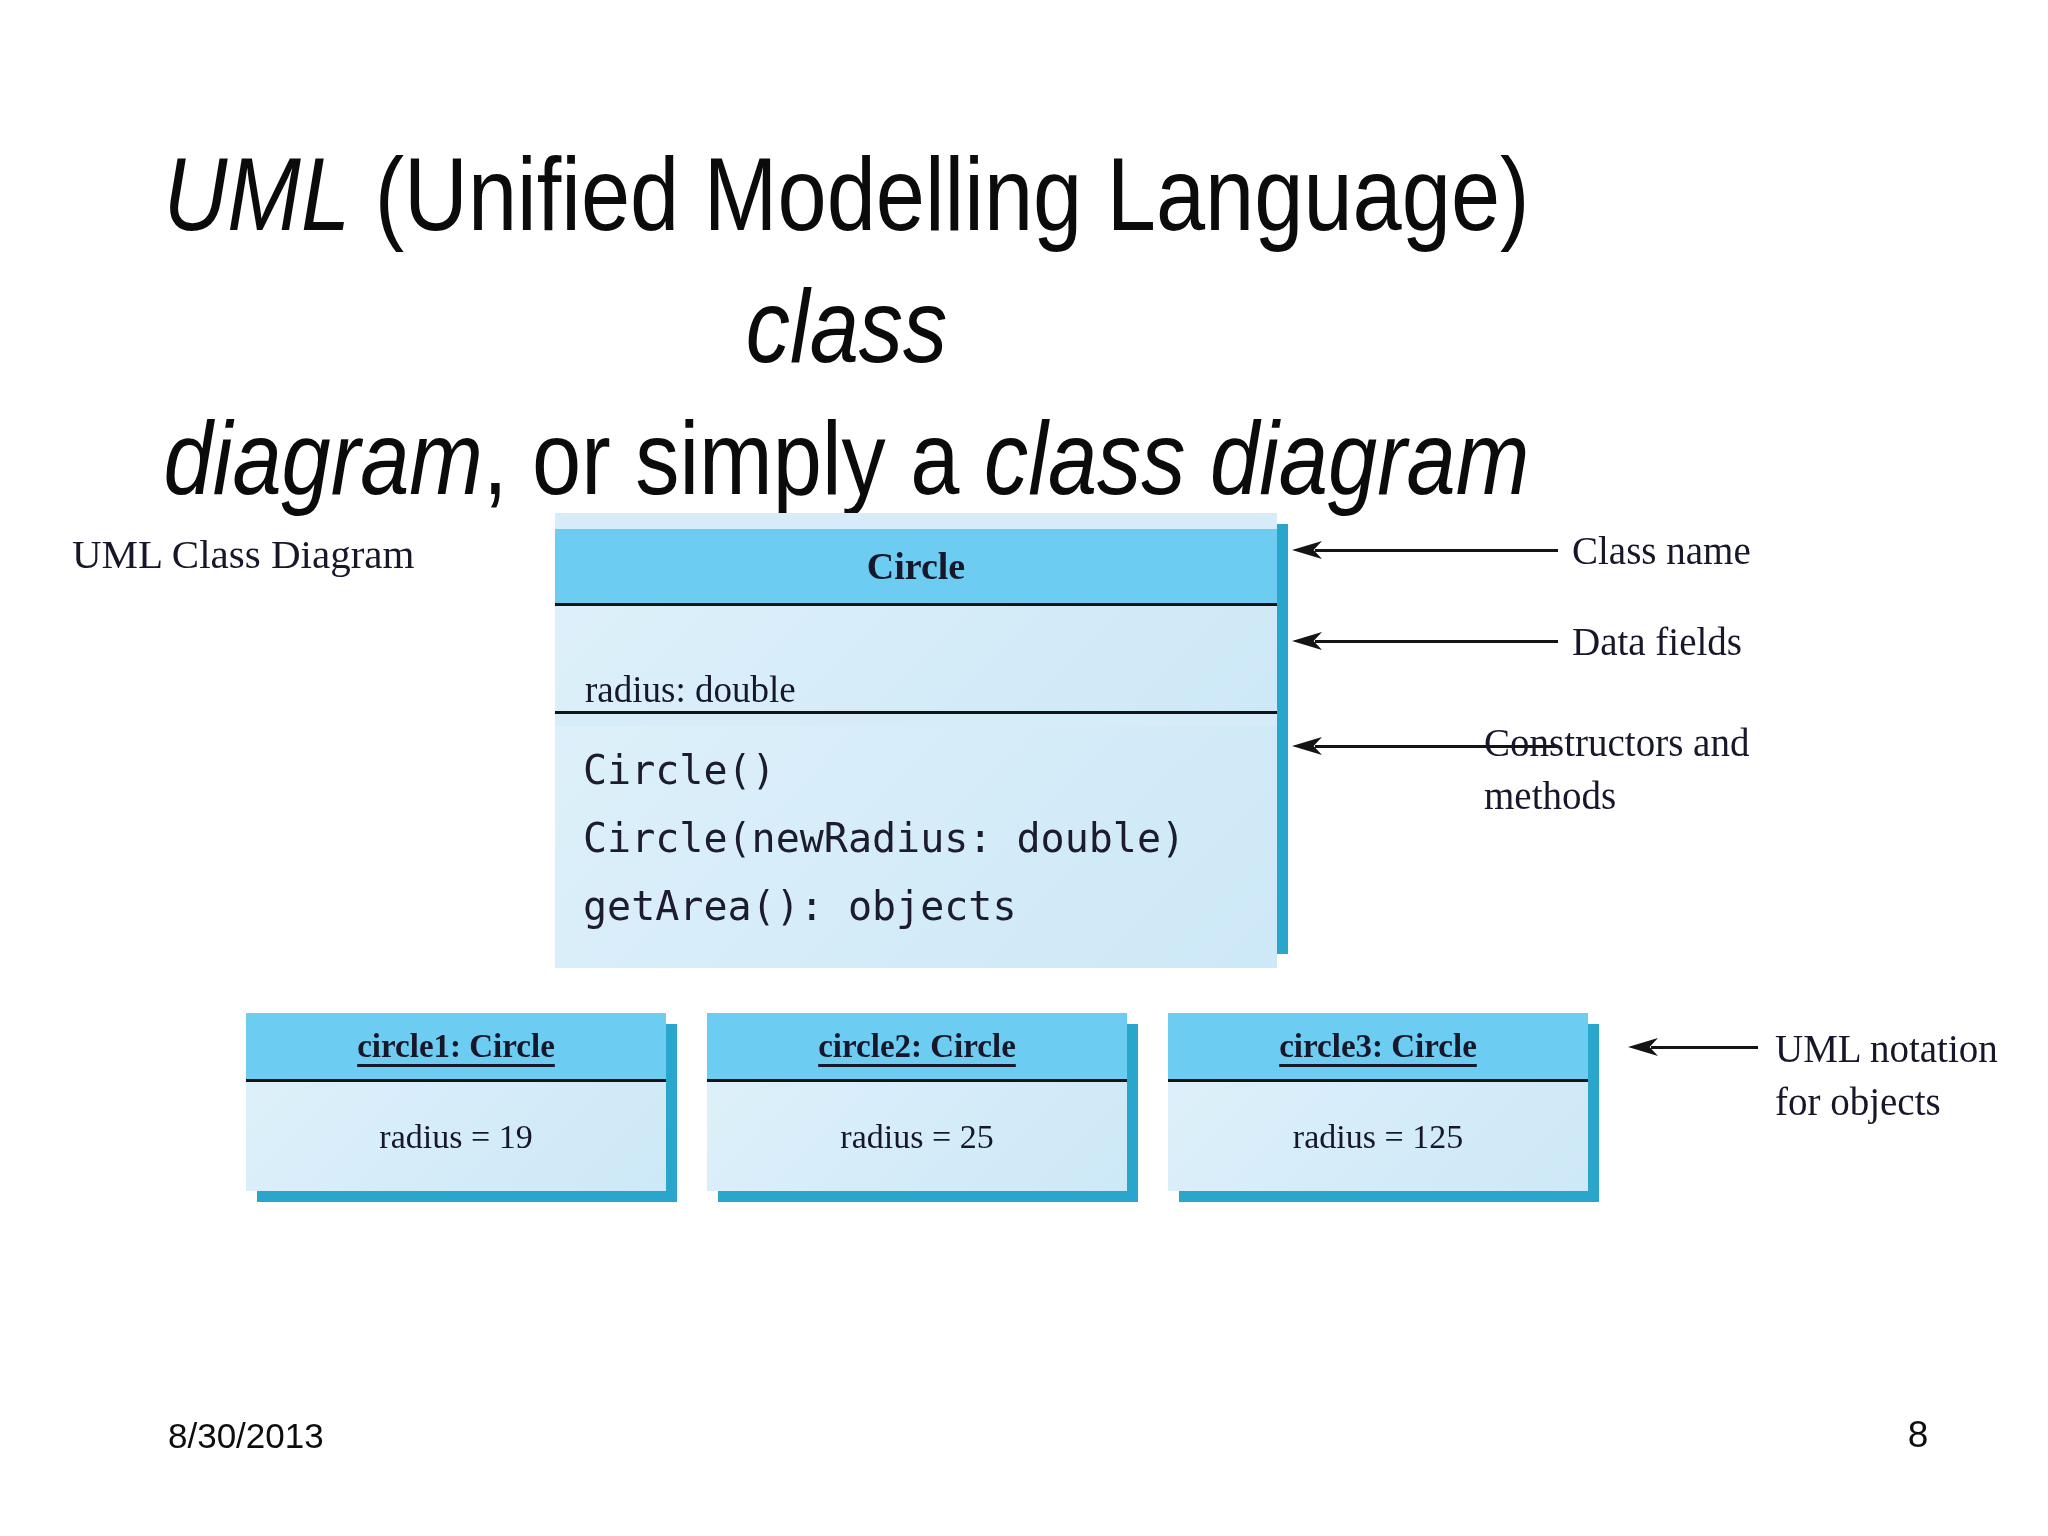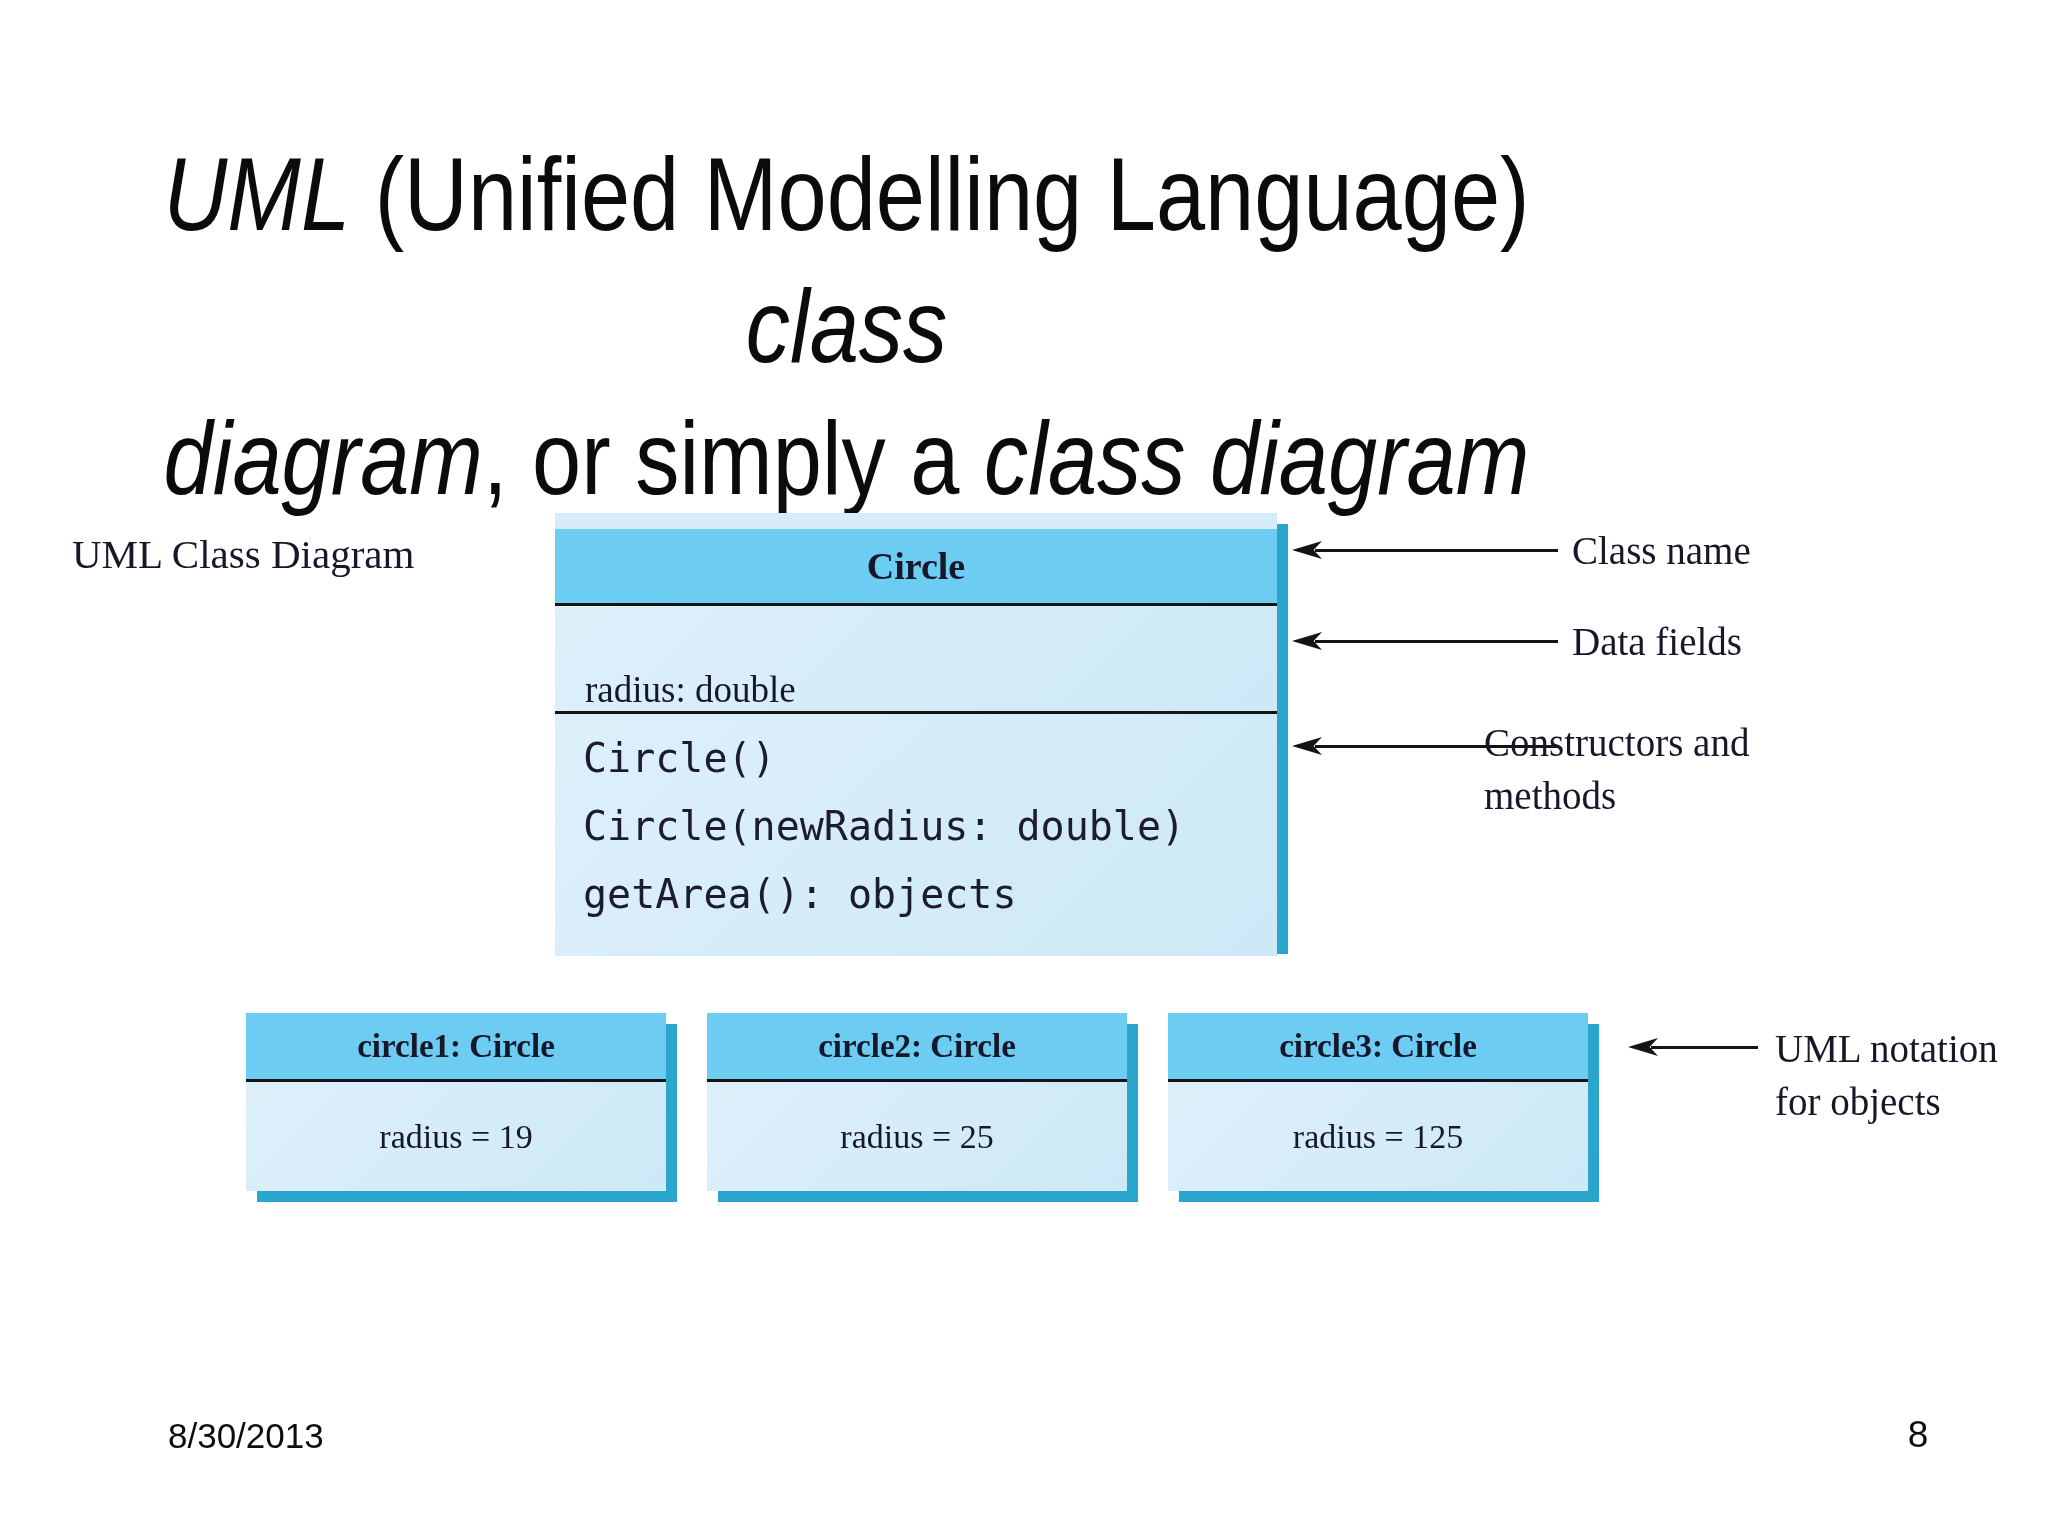--- a/index.html
+++ b/index.html
@@ -28,33 +28,33 @@
   .cb-fields{
     height:108px;border-bottom:3px solid #141414;
     background:linear-gradient(135deg,var(--body-blue-light,#def0fa),var(--body-blue,#cfe9f7));
     display:flex;align-items:flex-end;padding-left:30px;box-sizing:border-box;
     font-size:37px;
   }
   .cb-methods{
     height:242px;box-sizing:border-box;padding:10px 0 0 28px;
     background:linear-gradient(135deg,var(--body-blue-light,#d9eef9),var(--body-blue,#cbe7f6));
     font-family:"DejaVu Sans Mono","Liberation Mono",monospace;
-    font-size:40px;line-height:68px;color:#1c1c2e;
+    font-size:40px;line-height:68px;color:#1c1c2e;margin-top:12px;
   }
   
   .obj-box{
     position:absolute;top:1013px;width:420px;height:178px;
     box-shadow:11px 11px 0 var(--shadow-teal,#2aa5cb);
   }
   .ob-header{
     height:66px;background:var(--header-blue,#6cccf1);border-bottom:3px solid #141414;
     display:flex;align-items:center;justify-content:center;
     font-weight:bold;font-size:33px;
   }
-  .ob-header .u{text-decoration-thickness:3px;text-underline-offset:7px;text-align:center;}
+  .ob-header .u{text-decoration:underline;text-decoration-thickness:3px;text-underline-offset:7px;text-align:center;}
   .ob-body{
     height:109px;display:flex;align-items:center;justify-content:center;
     background:linear-gradient(135deg,var(--body-blue-light,#ddeffa),var(--body-blue,#d0e9f7));
     font-size:34px;
   }
   
   .arrow{position:absolute;height:18px;display:flex;align-items:center;}
   .arrow .head{flex:none;width:30px;height:18px;background:#141414;
     clip-path:polygon(100% 0,0 50%,100% 100%,72% 50%);margin-right:-7px;}
   .arrow .shaft{flex:1;height:3px;background:#141414;}

